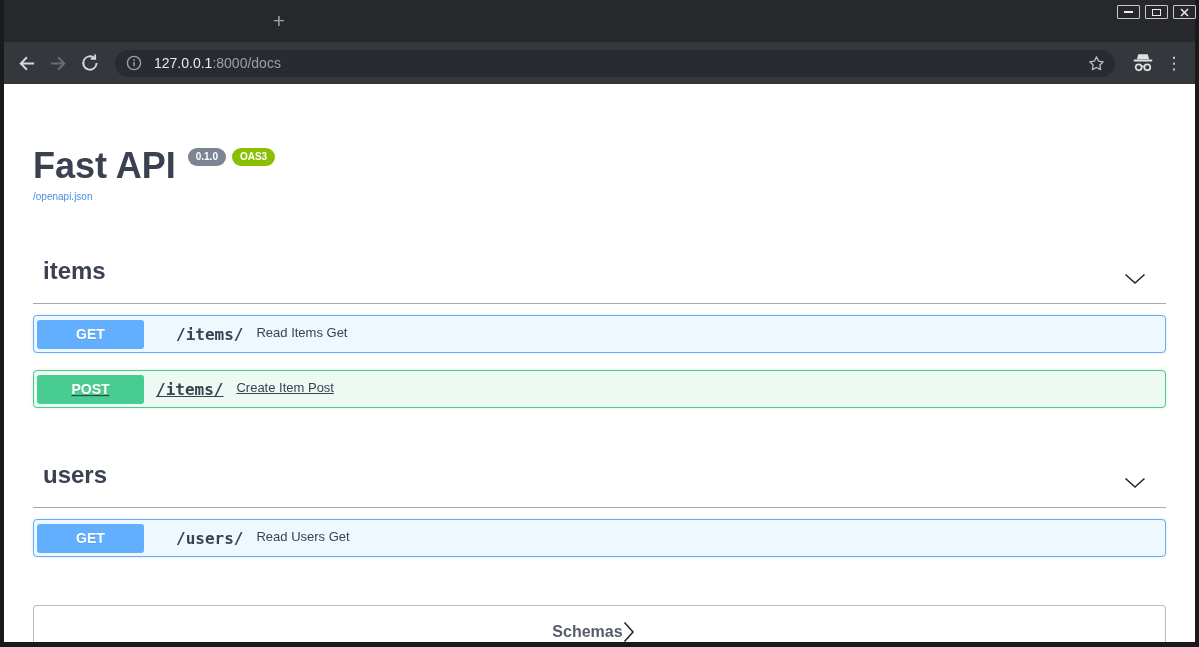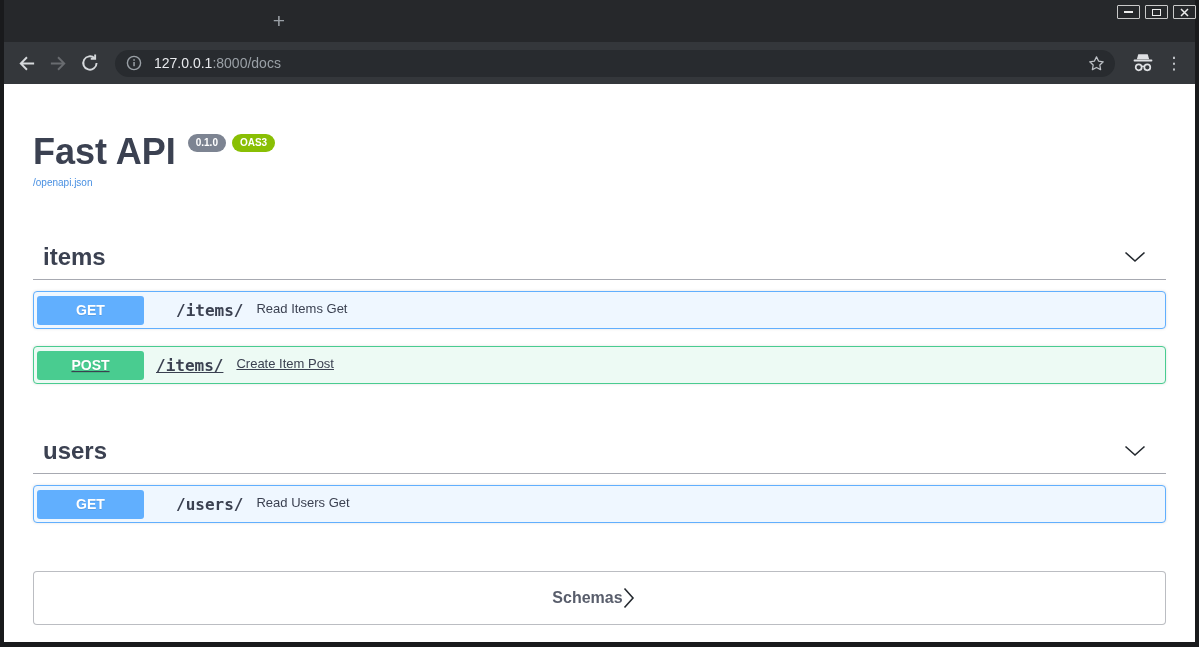--- a/index.html
+++ b/index.html
@@ -60,38 +60,38 @@
   .side-icon { display:flex; align-items:center; justify-content:center; }
   .incognito-btn { width:24px; margin:0 10px; }
   .menu-btn { width:18px; margin-right:12px; color:#cfd2d6; font-size:17px; line-height:17px; text-align:center; letter-spacing:0; }
   
   .page {
     position:absolute; top:84px; left:0; right:0; bottom:0;
     background:#ffffff; overflow:hidden;
   }
   .content { padding:0 29px; color:#3b4151; }
   h1.api-title {
-    margin-top:49px; font-size:36px; line-height:38px; font-weight:bold; color:#3b4151;
+    margin-top:63px; font-size:36px; line-height:38px; font-weight:bold; color:#3b4151;
   }
   .badge {
     display:inline-block; vertical-align:top; margin-top:1px;
     font-size:10px; font-weight:bold; color:#fff;
     padding:3px 8px 4px; border-radius:10px; line-height:11px;
   }
   .badge-version { background:#7d8492; margin-left:12px; }
   .badge-oas { background:#89bf04; margin-left:6px; }
   .spec-link {
     display:inline-block; margin-top:6px; font-size:10px; color:#4990e2;
     text-decoration:none;
   }
   .opblock-tag-section { margin-top:53px; }
   .opblock-tag-section.users { }
   .tag-header {
-    display:flex; align-items:center; justify-content:space-between;
-    padding:0 20px 8px 10px;
+    display:flex; align-items:flex-end; justify-content:space-between;
+    padding:0 20px 18px 10px;
     border-bottom:1px solid rgba(59,65,81,.45);
   }
   .tag-name { font-size:24px; line-height:28px; font-weight:bold; color:#3b4151; }
   .opblock {
     display:flex; align-items:center;
     height:38px; margin-top:11px; border-radius:4px;
     border:1px solid; padding:0 3px;
     box-shadow:0 0 3px rgba(0,0,0,.12);
   }
   .opblock + .opblock { margin-top:17px;text-decoration:underline; }

